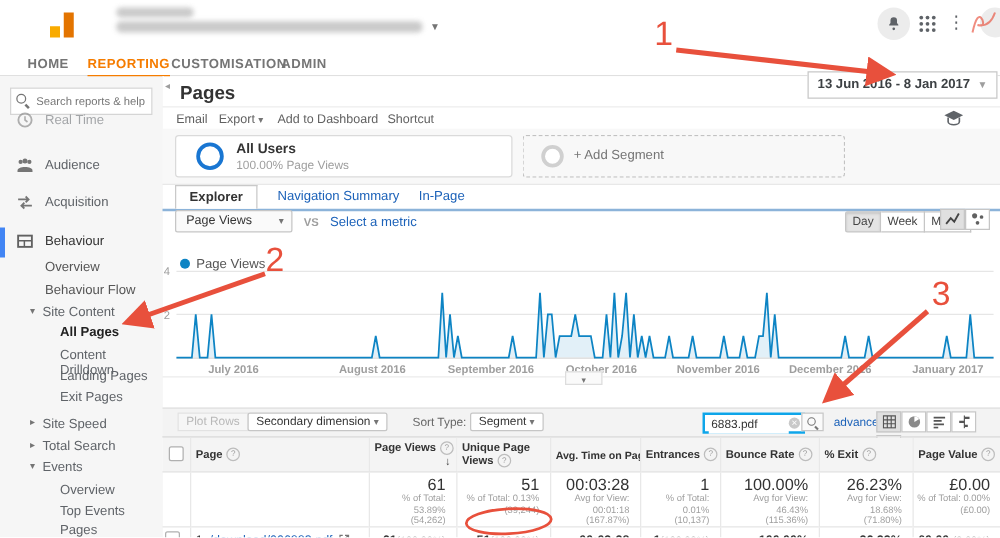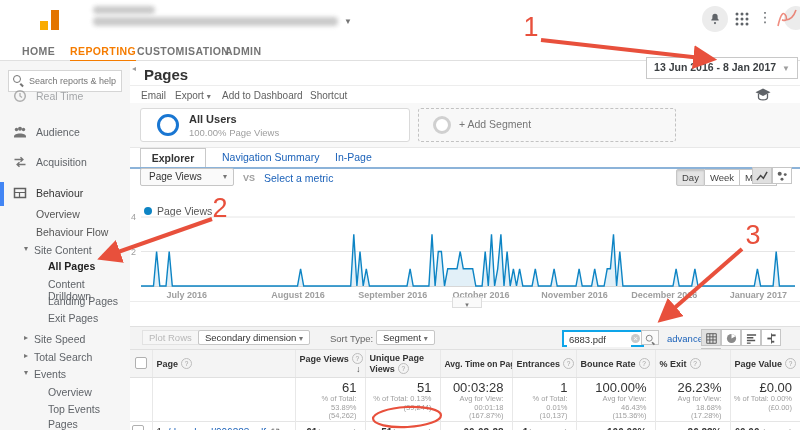--- a/index.html
+++ b/index.html
@@ -395,21 +395,21 @@
               <div class="small">(10,137)</div>
             </td>
           <td>
               <div class="big">100.00%</div>
               <div class="small">Avg for View: 46.43%</div>
               <div class="small">(115.36%)</div>
             </td>
           <td>
               <div class="big">26.23%</div>
               <div class="small">Avg for View: 18.68%</div>
-              <div class="small">(17.28%)</div>
+              <div class="small">(71.80%)</div>
             </td>
           <td>
               <div class="big">£0.00</div>
               <div class="small">% of Total: 0.00%</div>
               <div class="small">(£0.00)</div>
             </td>
         </tr>
         <tr class="datarow">
           <td style="text-align:center"><span class="cb"></span></td>
           <td style="text-align:left;padding-left:4px;white-space:nowrap">

